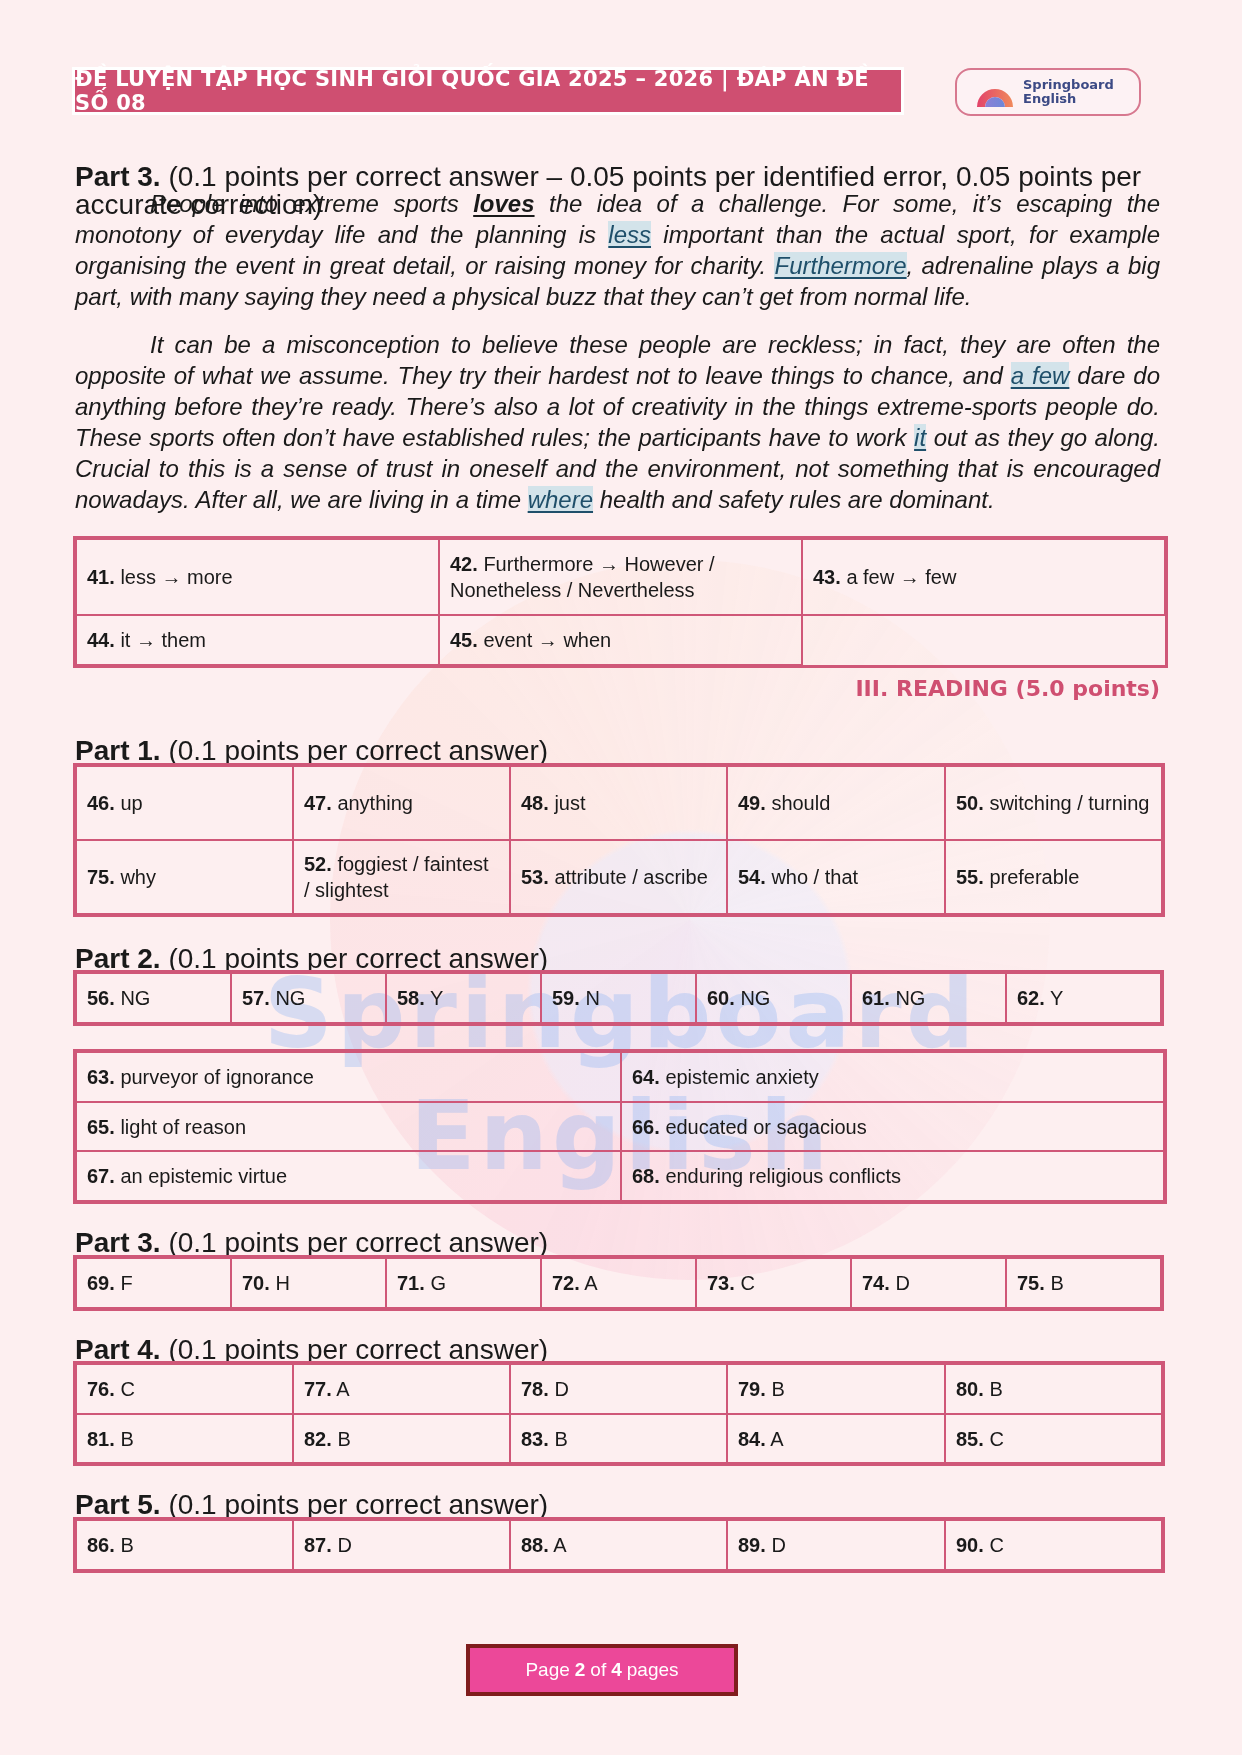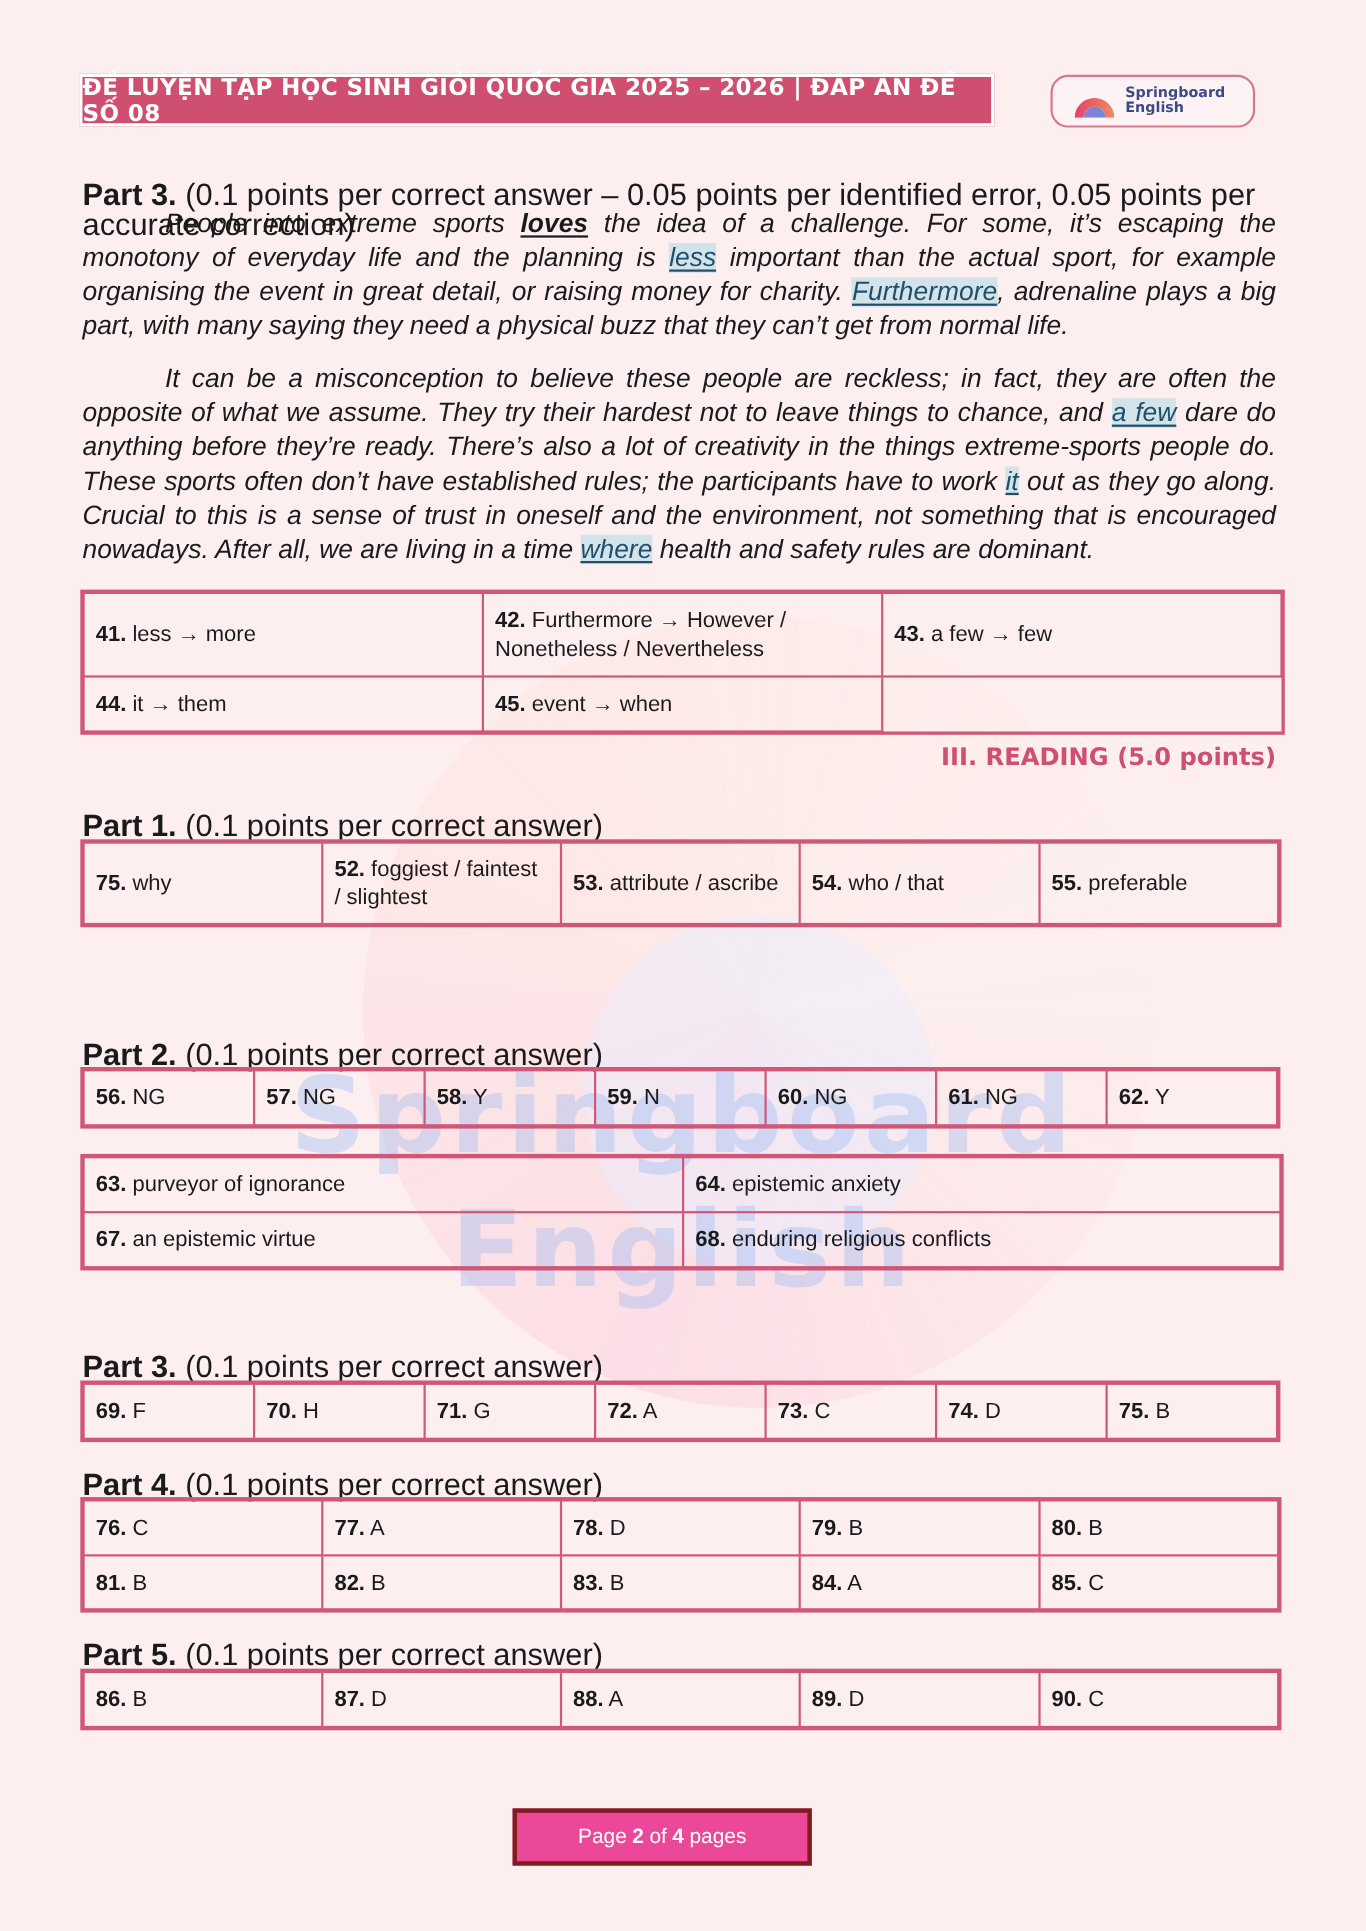--- a/index.html
+++ b/index.html
@@ -126,20 +126,27 @@
 </div>
 <table class="ans" style="left:75px; top:765px; width:1086px;">
   <colgroup>
       <col style="width:217px">
       <col style="width:217px">
       <col style="width:217px">
       <col style="width:218px">
       <col style="width:217px">
     </colgroup>
   <tbody>
+      <tr style="height:74px;">
+    <td><b>46.</b> <span>up</span></td>
+    <td><b>47.</b> <span>anything</span></td>
+    <td><b>48.</b> <span>just</span></td>
+    <td><b>49.</b> <span>should</span></td>
+    <td><b>50.</b> <span>switching / turning</span></td>
+  </tr>
   <tr style="height:74px;">
     <td><b>75.</b> <span>why</span></td>
     <td><b>52.</b> <span>foggiest / faintest / slightest</span></td>
     <td><b>53.</b> <span>attribute / ascribe</span></td>
     <td><b>54.</b> <span>who / that</span></td>
     <td><b>55.</b> <span>preferable</span></td>
   </tr>
 </tbody>
   </table>
 
@@ -167,20 +174,24 @@
 <table class="ans" style="left:75px; top:1051px; width:1088px;">
   <colgroup>
       <col style="width:545px">
       <col style="width:543px">
     </colgroup>
   <tbody>
       <tr style="height:50px;">
     <td><b>63.</b> <span>purveyor of ignorance</span></td>
     <td><b>64.</b> <span>epistemic anxiety</span></td>
   </tr>
+  <tr style="height:49px;">
+    <td><b>65.</b> <span>light of reason</span></td>
+    <td><b>66.</b> <span>educated or sagacious</span></td>
+  </tr>
   <tr style="height:50px;">
     <td><b>67.</b> <span>an epistemic virtue</span></td>
     <td><b>68.</b> <span>enduring religious conflicts</span></td>
   </tr>
 </tbody>
   </table>
 
 <div class="content part-line" style="top:1213px;">
   <b>Part 3.</b>
   <span>(0.1 points per correct answer)</span>

